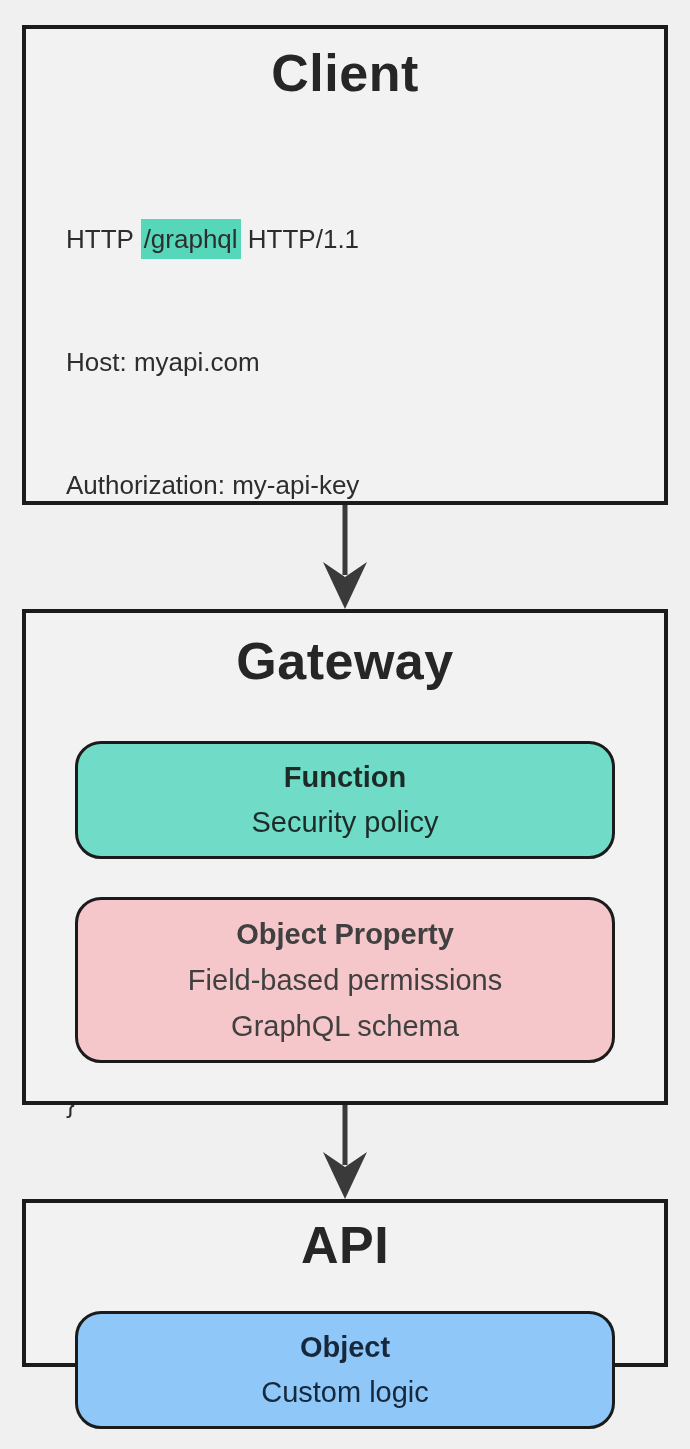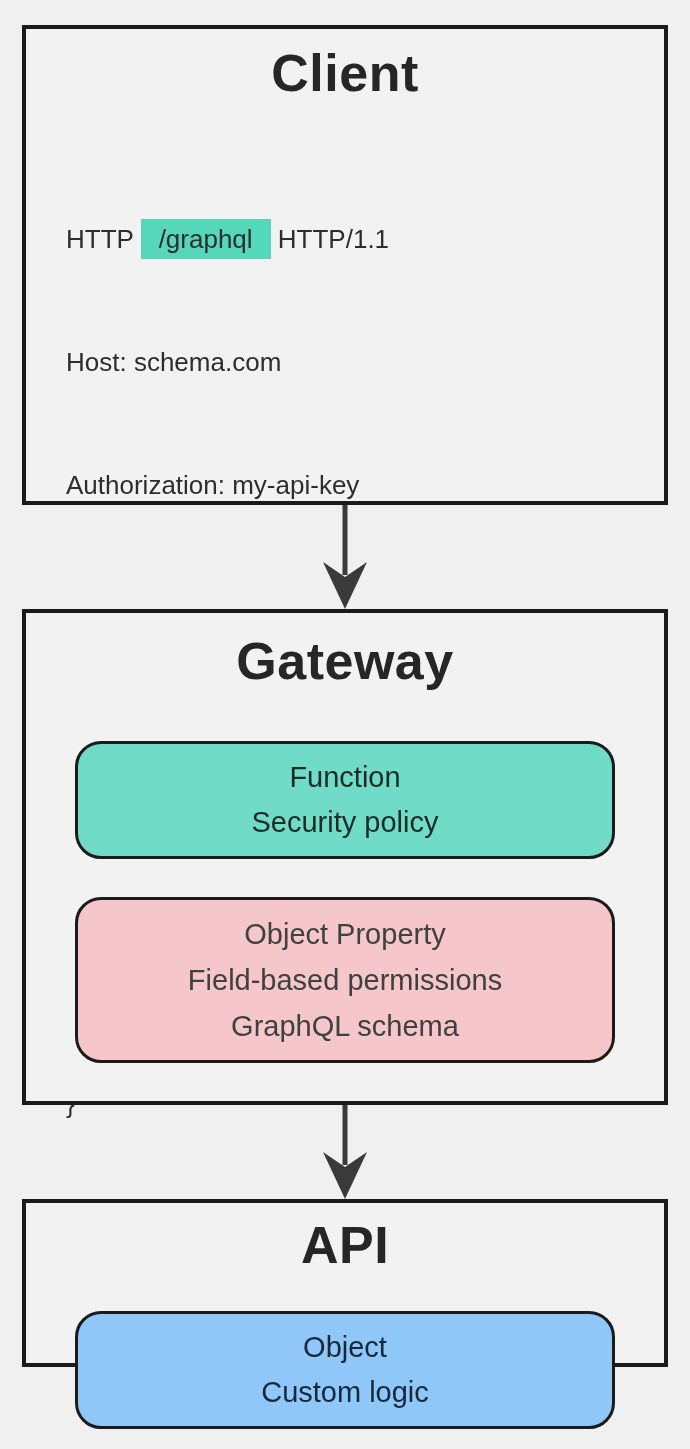--- a/index.html
+++ b/index.html
@@ -43,21 +43,21 @@
   .code {
     margin: 38px 0 0 40px;
     font-size: 26px;
     line-height: 41px;
     white-space: pre;
     color: #2d2d2d;
   }
   .code .line { height: 41px; }
   .code .line.blank { height: 45px; }
   .hl {
-    padding: 5px 18px;
+    padding: 5px 3px;
   }
   .hl.teal  { background: var(--teal-highlight, #57d7b9); }
   .hl.pink  { background: var(--pink-highlight, #f5c6ca); }
   .hl.blue  { background: var(--blue-highlight, #82c1f4); }
   .hl.pad   { padding-left: 9px; padding-right: 9px; }
   
   .arrow { display: block; }
   .arrow .ink { fill: var(--arrow-color, #3a3a3a); }
   
   .gateway { height: 496px; }
@@ -68,35 +68,35 @@
     box-sizing: border-box;
     width: 540px;
     margin: 0 auto;
     border: 3.5px solid var(--border-color, #1b1b1b);
     border-radius: 26px;
     text-align: center;
     font-size: 29px;
     line-height: 45px;
     padding: 11px 10px;
   }
-  .pill .pill-title { font-weight: 400; }
+  .pill .pill-title { font-weight: 700; }
   .pill.green { background: var(--function-box-bg, #70dcc8); color: #1c2b28; margin-top: 54px; }
   .pill.pink  { background: var(--object-property-box-bg, #f5c6ca); color: #404040; margin-top: 38px; line-height: 46px; }
   .pill.blue  { background: var(--object-box-bg, #8ec7f8); color: #16283c; margin-top: 40px; }
 </style>
 </head>
 <body>
 
 <div class="canvas">
 
   <div class="node client">
     <div class="node-title">Client</div>
     <div class="code">
       <div class="line"><span>HTTP </span><span class="hl teal">/graphql</span><span> HTTP/1.1</span></div>
-      <div class="line">Host: schema.com</div>
+      <div class="line">Host: myapi.com</div>
       <div class="line">Authorization: my-api-key</div>
       <div class="line blank"></div>
       <div class="line">{</div>
       <div class="line"><span>  "query": "query {</span><span class="hl pink">profile(</span><span class="hl blue">id: 1</span><span>) { </span><span class="hl pink pad">name</span><span> } }",</span></div>
       <div class="line">  "variables": {}</div>
       <div class="line">}</div>
     </div>
   </div>
 
   <svg class="arrow" width="48" height="104" viewBox="0 0 48 104" aria-hidden="true">

